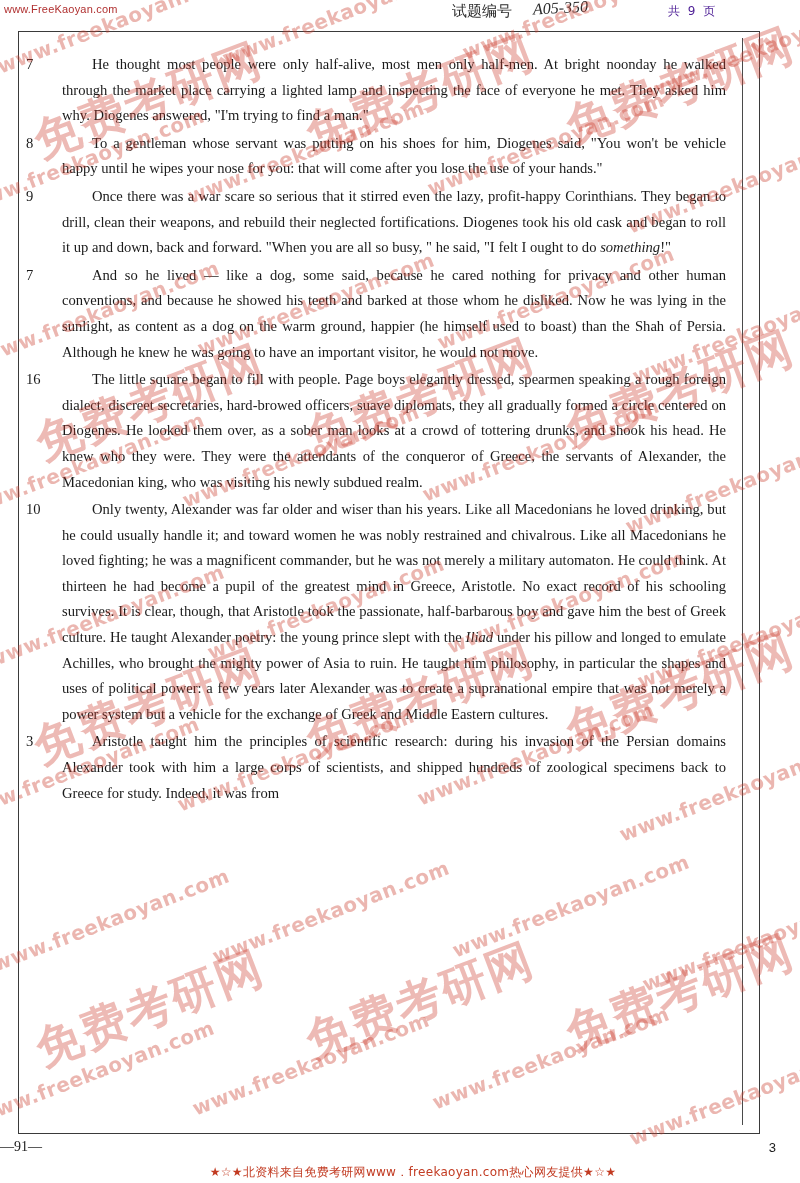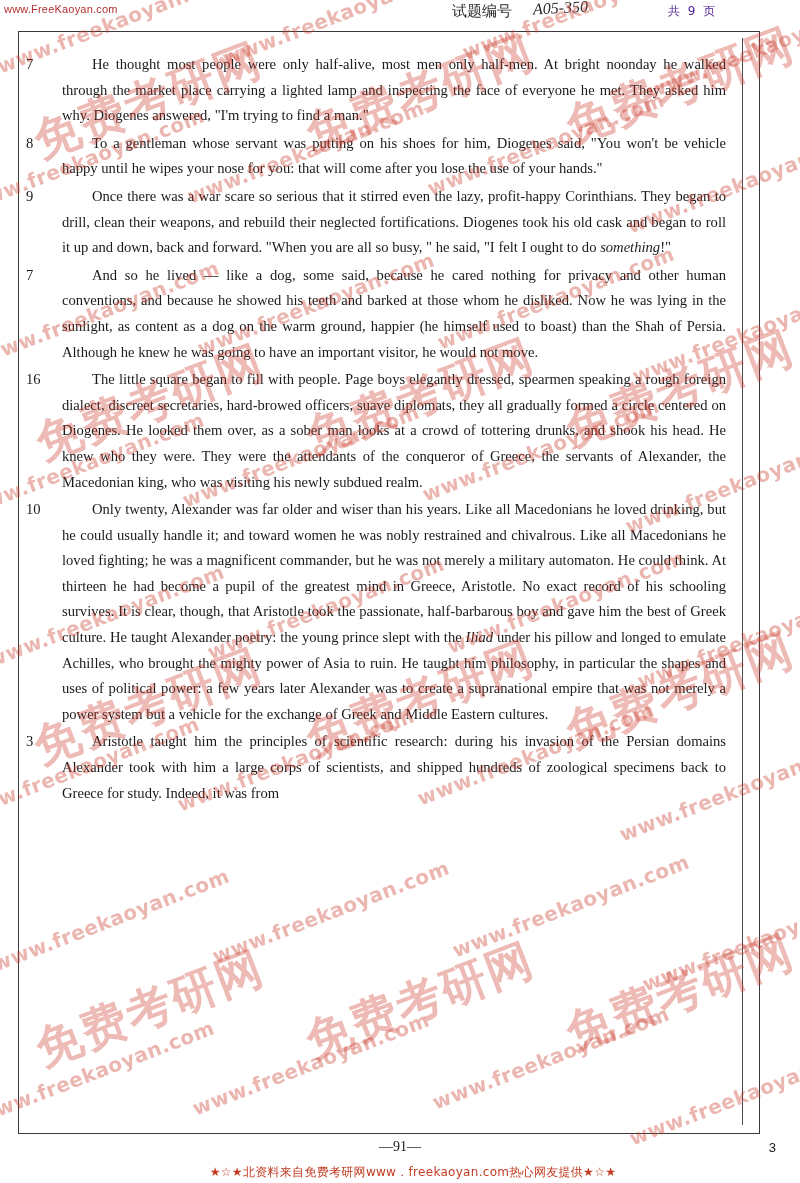--- a/index.html
+++ b/index.html
@@ -108,21 +108,21 @@
   .para .txt { display: block; }
   .para .txt:first-letter { }
   .indent { display: inline-block; width: 30px; }
   .ital { font-style: italic; }
 
   
   .footer-page {
     position: absolute;
     left: 0; right: 0;
     top: 1139px;
-    text-align: center;
+    text-align: left;
     font-size: 14px;
     font-family: "Liberation Serif", serif;
     color: #1a1a1a;
   }
   .footer-num {
     position: absolute;
     right: 24px;
     top: 1140px;
     font-size: 13px;
     font-family: "Liberation Sans", sans-serif;

